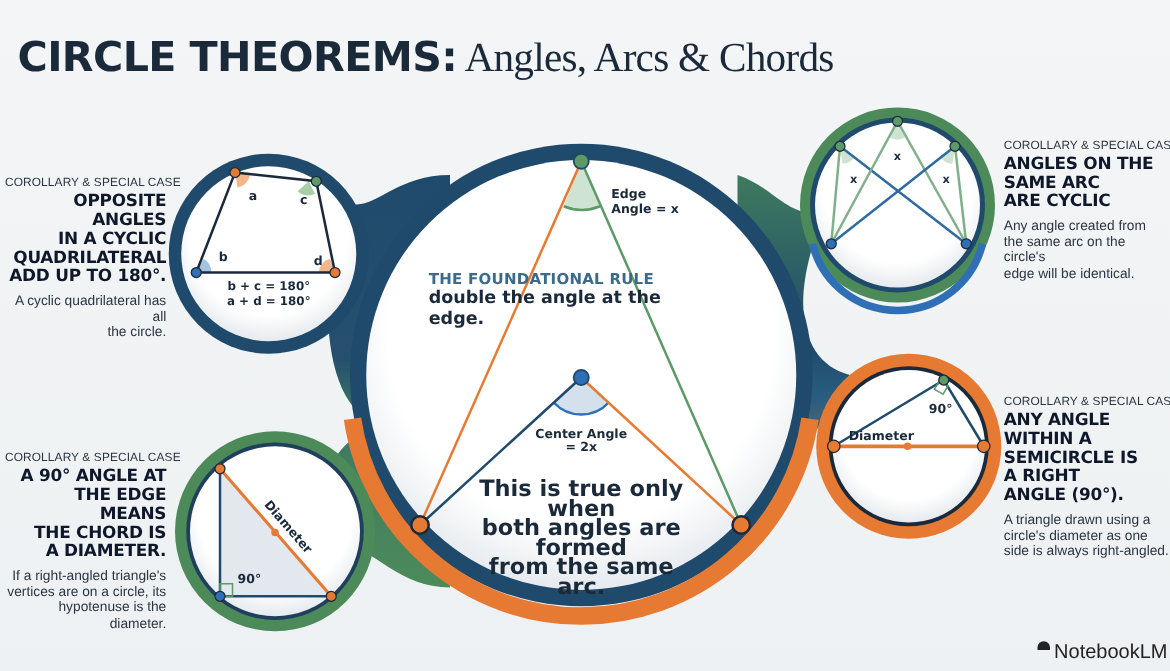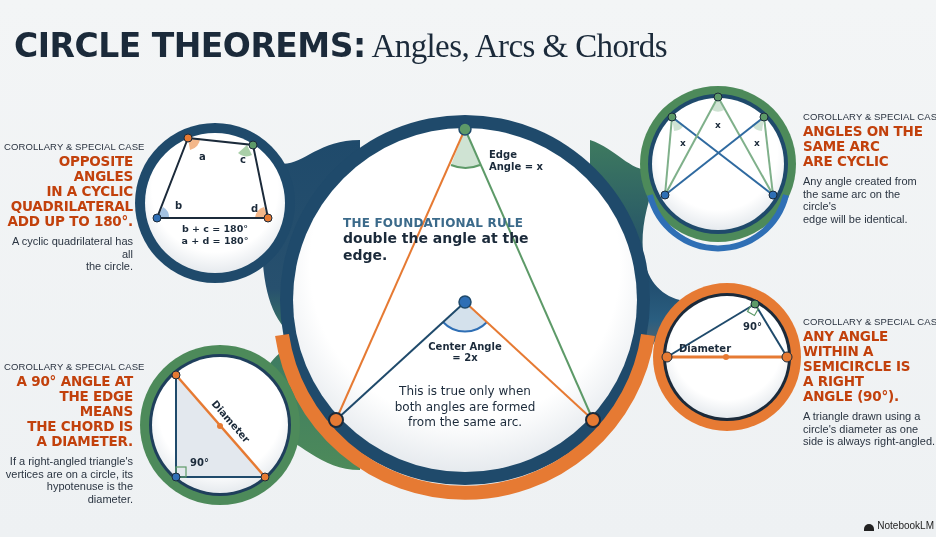--- a/index.html
+++ b/index.html
@@ -14,30 +14,30 @@
     font-size: 33px; line-height: 40px; white-space: nowrap; letter-spacing: 0.2px;
   }
   .title .bold { font-weight: 800; color: #1b2a3a; font-family: "DejaVu Sans", sans-serif; letter-spacing: -0.5px; }
   .title .light { font-weight: 400; color: #1b2a3a; font-family: Liberation Serif, serif; letter-spacing: -0.6px; }
 
   svg.art { position: absolute; left: 0; top: 0; }
   .svgtxt { font-family: "DejaVu Sans", sans-serif; fill: #1b2a3a; }
 
   .panel { position: absolute; }
   .eyebrow { font-size: 9.5px; letter-spacing: 0.1px; color: #2a3340; margin-bottom: 2px; white-space: nowrap; }
-  .headline { font-family: "DejaVu Sans", sans-serif; font-weight: 800; font-size: 13.5px; line-height: 15px; color: #c2410c; letter-spacing: -0.2px; }
+  .headline { font-family: "DejaVu Sans", sans-serif; font-weight: 800; font-size: 13.5px; line-height: 15px; color: #0f172a; letter-spacing: -0.2px; }
   .body { font-family: "Liberation Sans", sans-serif; font-size: 11px; line-height: 12.5px; color: #2b3542; margin-top: 6px; }
   .right-align { text-align: right; }
 
   .center-text { position: absolute; }
   .foundational-label { font-family: "DejaVu Sans", sans-serif; font-weight: 700; font-size: 12px; color: #3b6a8a; letter-spacing: 0.2px; }
   .foundational-text { font-family: "DejaVu Sans", sans-serif; font-size: 14px; line-height: 17px; color: #1b2a3a; }
-  .caveat { font-family: "DejaVu Sans", sans-serif; font-size: 12px; line-height: 15.5px; color: #1b2a3a; text-align: center; }
-
-  .watermark { position: absolute; right: 2px; bottom: 6px; font-size: 10px; color: #222; white-space: nowrap; display: flex; align-items: flex-end; gap: 3px; }
+  .caveat { font-family: "DejaVu Sans", sans-serif; font-size: 18px; line-height: 15.5px; color: #1b2a3a; text-align: center; font-weight: bold; }
+
+  .watermark { position: absolute; right: 2px; bottom: 6px; font-size: 16px; color: #222; white-space: nowrap; display: flex; align-items: flex-start; gap: 3px; }
   .wm-icon { width: 10px; height: 7px; border-radius: 6px 6px 0 0; background: #222; display: inline-block; }
 </style>
 </head>
 <body>
 
 <h1 class="title">
   <span class="bold">CIRCLE THEOREMS:</span><span class="light"> Angles, Arcs &amp; Chords</span>
 </h1>
 
 <svg class="art" width="936" height="537" viewBox="0 0 936 537">

